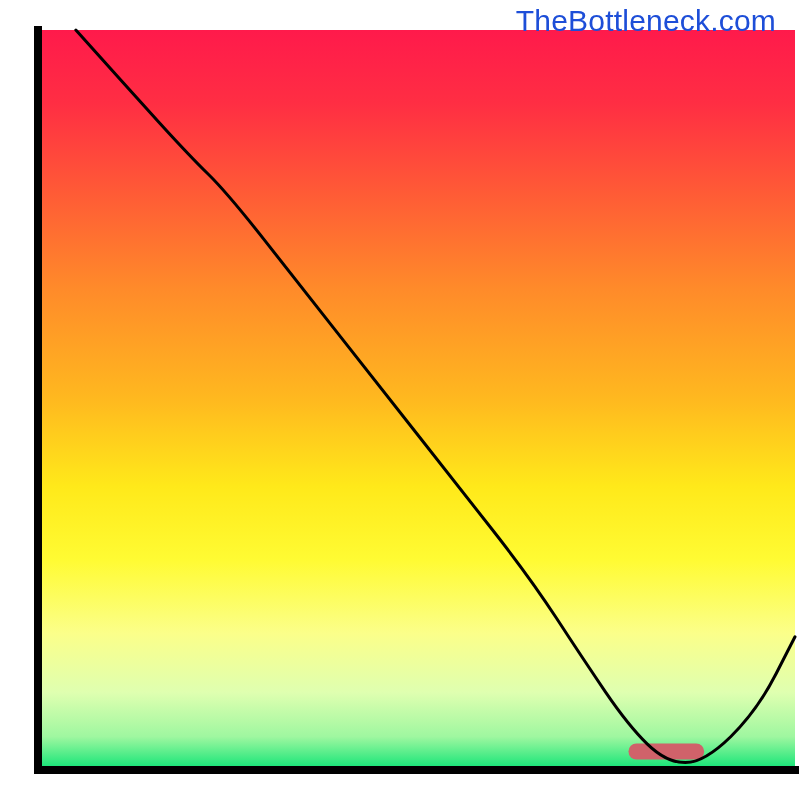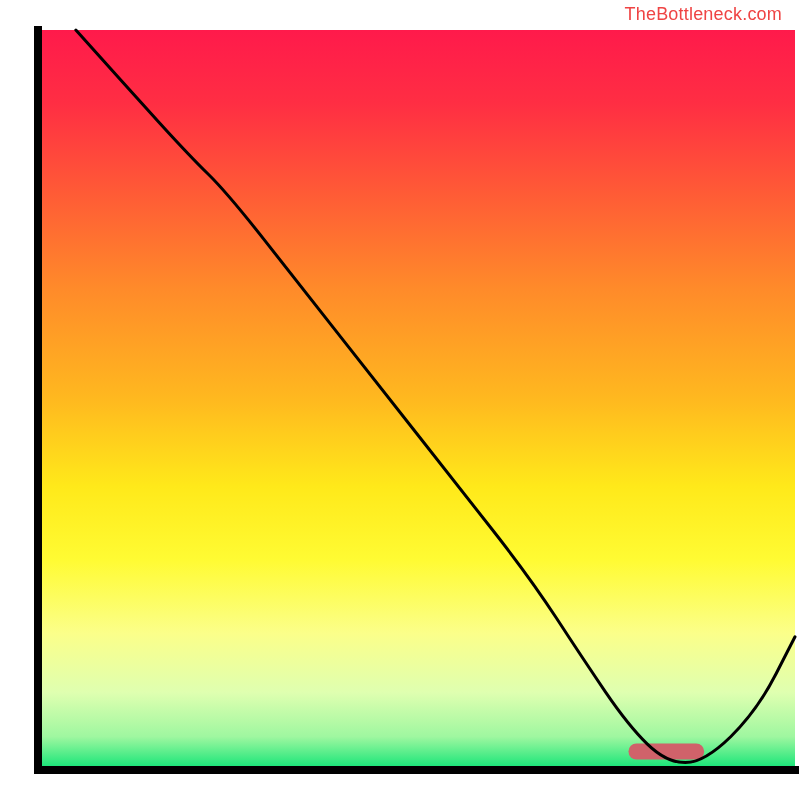--- a/index.html
+++ b/index.html
@@ -7,24 +7,24 @@
     padding: 0;
     width: 800px;
     height: 800px;
     background: #ffffff;
     font-family: Arial, Helvetica, sans-serif;
     overflow: hidden;
   }
   .watermark {
     position: absolute;
     top: 4px;
-    right: 18px;
-    font-size: 18px;
+    right: 24px;
+    font-size: 30px;
     font-weight: 400;
-    color: #ef4444;
+    color: #1d4ed8;
     letter-spacing: 0.2px;
     z-index: 10;
   }
   .plot-wrap {
     position: absolute;
     left: 0;
     top: 0;
     width: 800px;
     height: 800px;
   }

